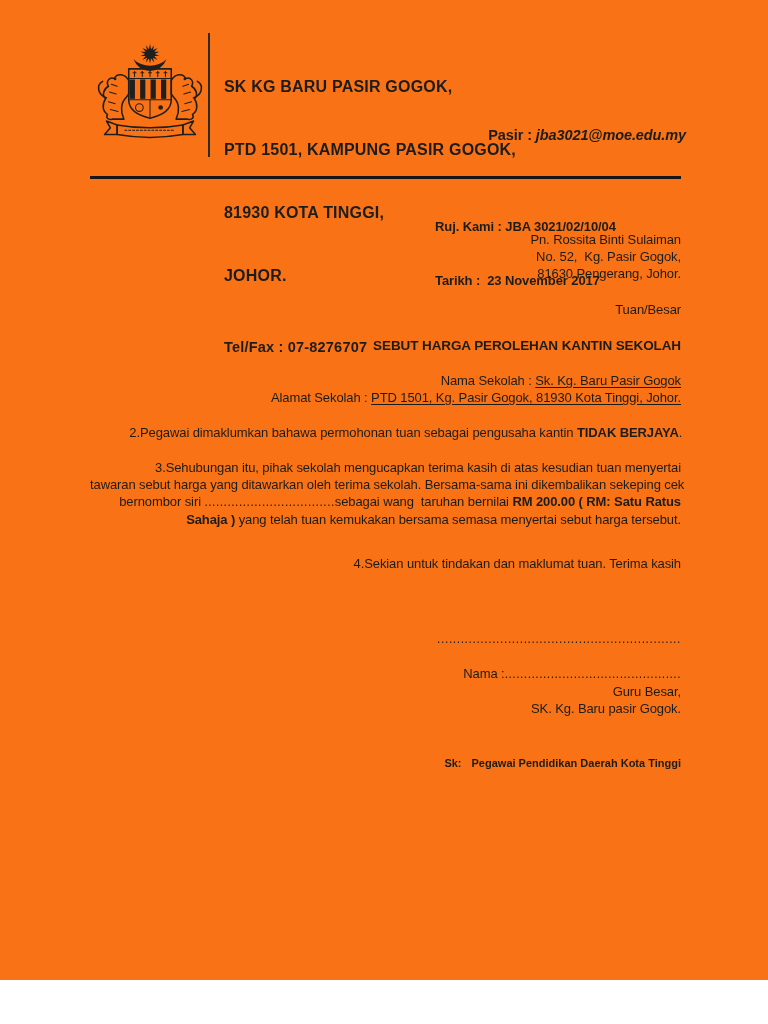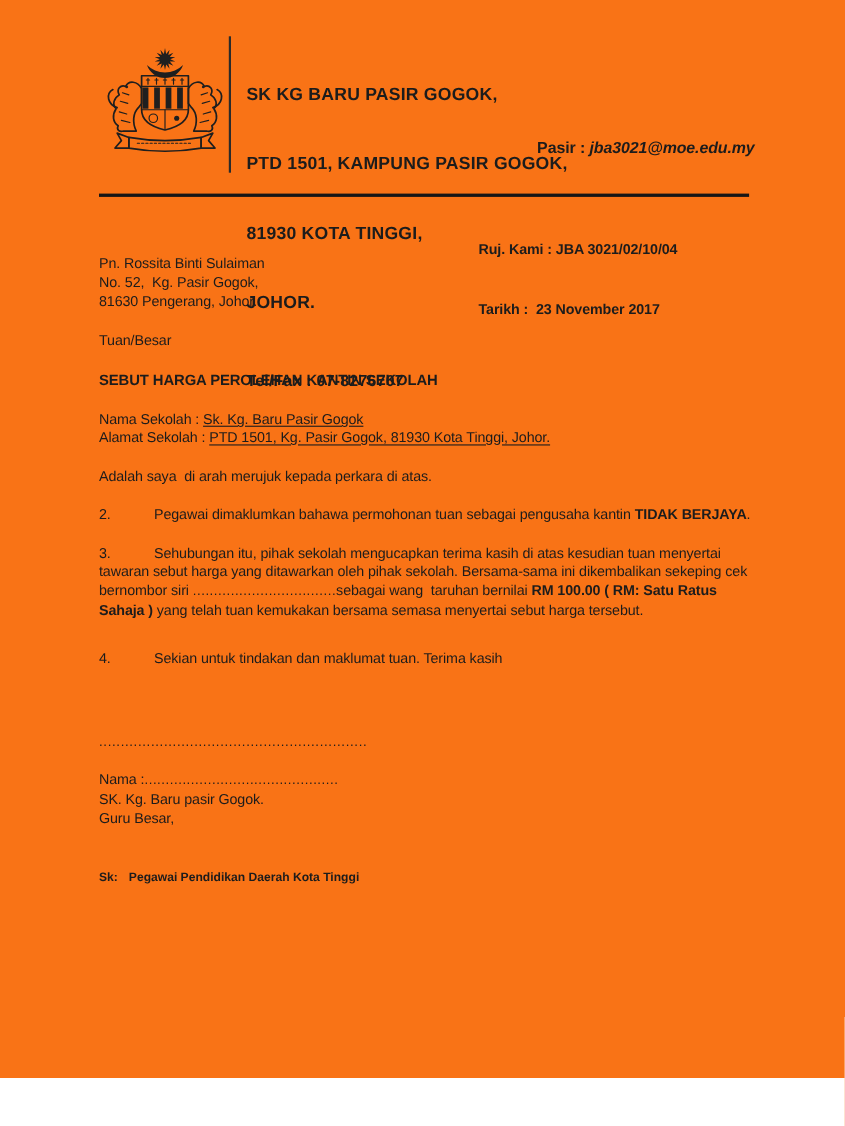--- a/index.html
+++ b/index.html
@@ -11,21 +11,21 @@
   
   .crest{position:absolute;left:92px;top:38px;width:116px;height:112px;}
   .vdiv{position:absolute;left:208px;top:33px;width:2px;height:124px;background:#2b2b2b;}
   .lh-text{position:absolute;left:224px;top:34px;font-weight:700;font-size:16px;letter-spacing:.2px;line-height:21px;white-space:pre;}
   .telfax{margin-top:9px;font-size:14.5px;}
   .emel{position:absolute;right:82px;top:127px;font-weight:700;font-size:14.5px;white-space:pre;}
   .emel .addr{font-style:italic;}
   .rule{position:absolute;left:90px;top:176px;width:591px;height:3px;background:#161616;}
   .refs{position:absolute;left:435px;top:182px;line-height:18px;font-weight:700;white-space:pre;}
   
-  .flow{position:absolute;left:90px;top:231px;width:591px;}
+  .flow{position:absolute;left:90px;top:231px;width:591px;text-align:right;}
   .salut{margin-top:19px;}
   .subject{margin-top:19px;font-weight:700;font-size:13.5px;}
   .schoolinfo{margin-top:18px;}
   .p1{margin-top:18px;}
   .p2{margin-top:18px;}
   .p3{margin-top:18px;}
   .p4{margin-top:27px;}
   .sig{margin-top:60px;}
   .num{display:inline-block;width:50px;}
   .u{text-decoration:underline;text-underline-offset:2px;}
@@ -124,36 +124,35 @@
 
     <div class="salut lh17 line">Tuan/Besar</div>
 
     <div class="subject lh17 line">SEBUT HARGA PEROLEHAN KANTIN SEKOLAH</div>
 
     <div class="schoolinfo lh17">
       <div class="line"><span>Nama Sekolah : </span><span class="u">Sk. Kg. Baru Pasir Gogok</span></div>
       <div class="line"><span>Alamat Sekolah : </span><span class="u">PTD 1501, Kg. Pasir Gogok, 81930 Kota Tinggi, Johor.</span></div>
     </div>
 
-    <div class="p1 lh17 line">Adalah saya  di arah merujuk kepada perkara di atas.</div>
 
     <div class="p2 lh17 line"><span class="num">2.</span><span>Pegawai dimaklumkan bahawa permohonan tuan sebagai pengusaha kantin </span><span class="b">TIDAK BERJAYA</span><span>.</span></div>
 
     <div class="p3 lh17">
       <div class="line"><span class="num">3.</span><span>Sehubungan itu, pihak sekolah mengucapkan terima kasih di atas kesudian tuan menyertai</span></div>
-      <div class="line">tawaran sebut harga yang ditawarkan oleh pihak sekolah. Bersama-sama ini dikembalikan sekeping cek</div>
-      <div class="line"><span>bernombor siri </span><span class="dots">..................................</span><span>sebagai wang  taruhan bernilai </span><span class="b">RM 100.00 ( RM: Satu Ratus</span></div>
+      <div class="line">tawaran sebut harga yang ditawarkan oleh terima sekolah. Bersama-sama ini dikembalikan sekeping cek</div>
+      <div class="line"><span>bernombor siri </span><span class="dots">..................................</span><span>sebagai wang  taruhan bernilai </span><span class="b">RM 200.00 ( RM: Satu Ratus</span></div>
       <div class="line"><span class="b">Sahaja )</span><span> yang telah tuan kemukakan bersama semasa menyertai sebut harga tersebut.</span></div>
     </div>
 
     <div class="p4 lh17 line"><span class="num">4.</span><span>Sekian untuk tindakan dan maklumat tuan. Terima kasih</span></div>
 
     <div class="sig">
       <div class="sig-dots">..............................................................</div>
       <div class="nama-line lh17 line"><span>Nama :</span><span class="dots">..............................................</span></div>
+      <div class="lh17 line">Guru Besar,</div>
       <div class="lh17 line">SK. Kg. Baru pasir Gogok.</div>
-      <div class="lh17 line">Guru Besar,</div>
     </div>
 
     <div class="footer"><span>Sk:</span><span class="gap"></span><span>Pegawai Pendidikan Daerah Kota Tinggi</span></div>
 
   </div>
 </div>
 
 </body></html>

